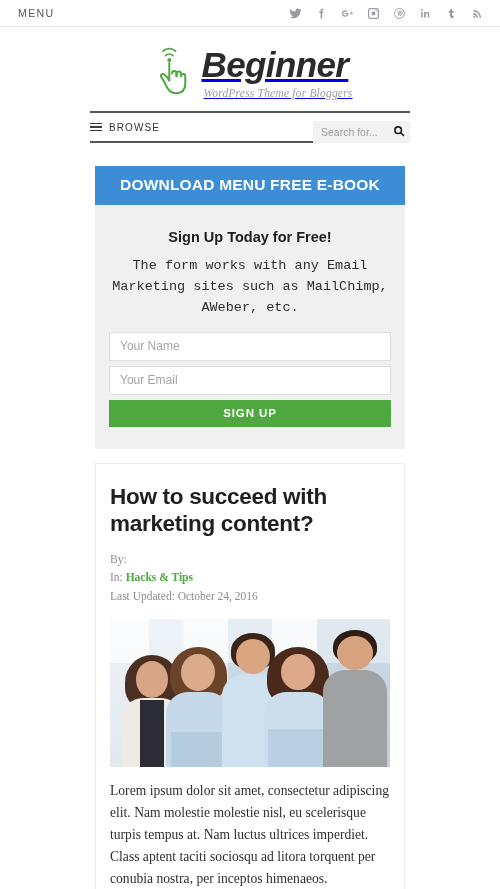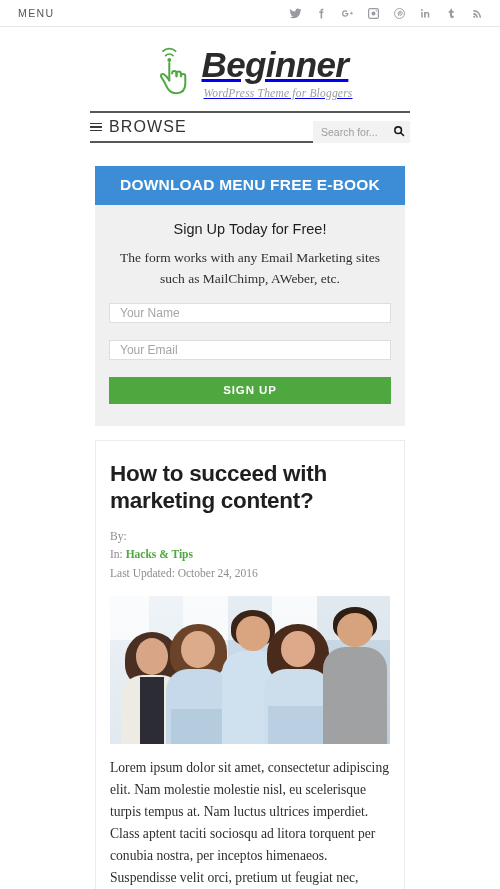--- a/index.html
+++ b/index.html
@@ -74,21 +74,21 @@
     border-bottom: 2px solid #575757;
     height: 32px;
     display: flex;
     align-items: center;
     position: relative;
   }
   .browse { display: flex; align-items: center; gap: 7px; }
   .hamburger { display: flex; flex-direction: column; gap: 2px; width: 12px; }
   .hamburger span { display: block; height: 1.6px; background: #3b3b3b; width: 100%; }
   .browse-label {
-    font-size: 16px;
+    font-size: 10px;
     letter-spacing: 1.1px;
     color: #333;
   }
   .searchbox {
     margin-left: auto;
     background: #f2f2f2;
     width: 97px;
     height: 22px;
     display: flex;
     align-items: center;
@@ -119,42 +119,43 @@
     color: #fff;
     text-align: center;
     font-size: 15.5px;
     font-weight: bold;
     letter-spacing: 0.2px;
     padding: 10px 0 11px 0;
   }
   .widget-body { padding: 16px 14px 22px 14px; text-align: center; }
   .widget-title {
     font-size: 14.5px;
-    font-weight: normal;
+    font-weight: bold;
     color: #1d1d1d;
     margin-bottom: 11px;
+    margin-top: 8px;
   }
   .widget-desc {
-    font-family: Liberation Serif, serif;
+    font-family: Liberation Mono, monospace;
     font-size: 13.5px;
     line-height: 1.55;
     color: #2f2f2f;
     margin-bottom: 13px;
   }
   .field {
     display: block; width: 100%;
     background: #fff;
     border: 1px solid #dedede;
-    height: 20px;
+    height: 29px;
     font-family: "Liberation Sans", sans-serif;
     font-size: 12px;
     color: #8c8c8c;
     padding: 0 10px;
     outline: 0;
-    margin-bottom: 17px;
+    margin-bottom: 5px;
   }
   .field::placeholder { color: #a5a5a5; }
   .signup-btn {
     display: block; width: 100%;
     background: #4fa83f;
     border: 0; color: #fff;
     height: 27px;
     font-family: "Liberation Sans", sans-serif;
     font-size: 11.5px;
     font-weight: bold;

